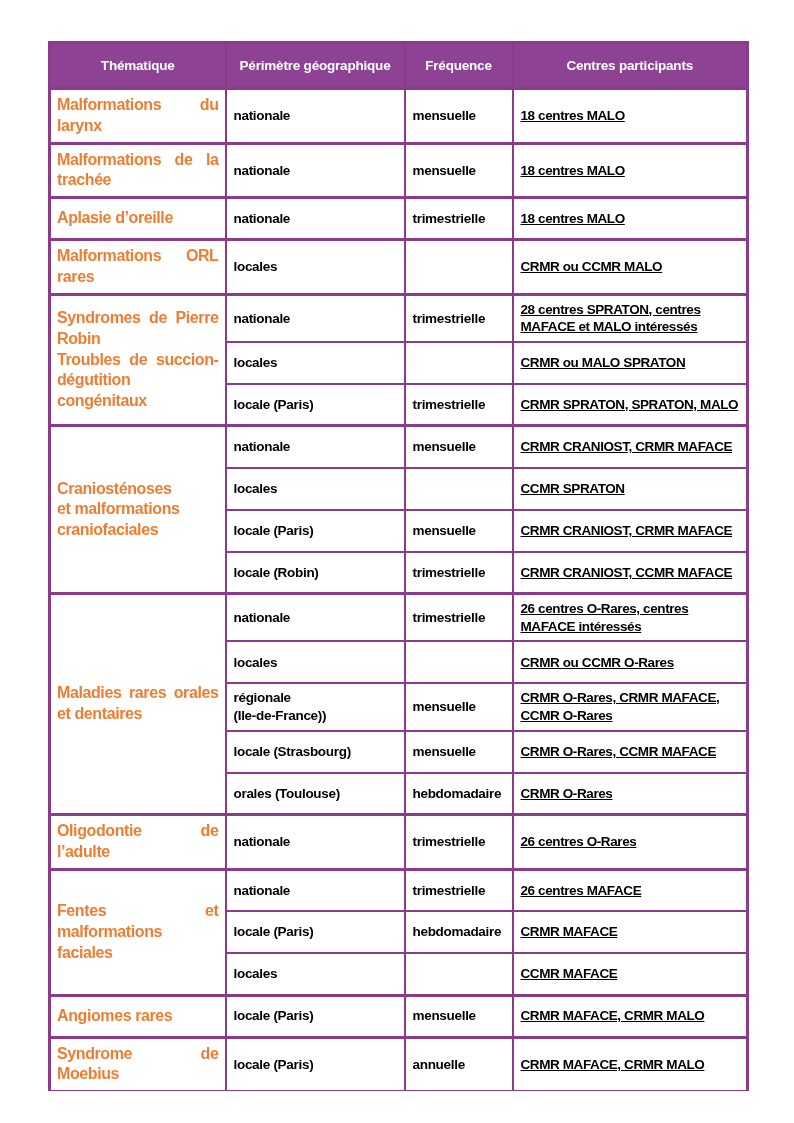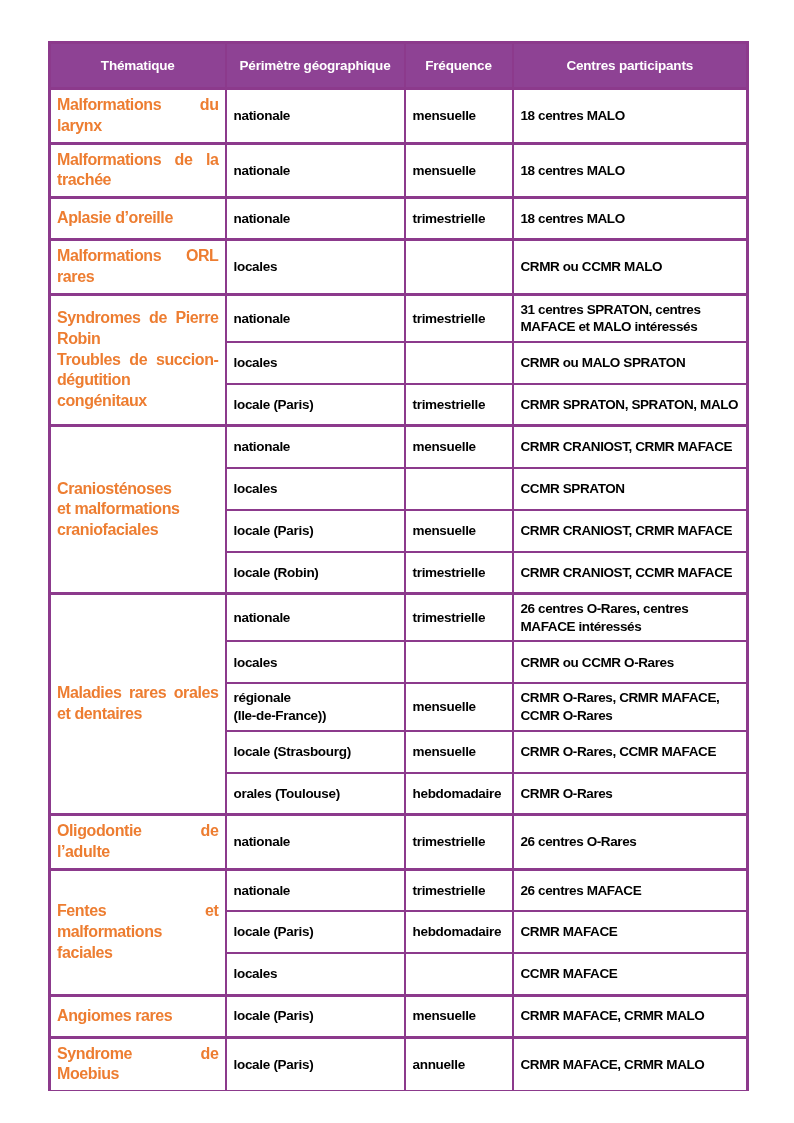--- a/index.html
+++ b/index.html
@@ -52,21 +52,21 @@
   .doc-table tr.hdr{height:46px;}
   .doc-table tr.section-start td{border-top:3px solid var(--border);}
   .doc-table td.theme{
     color:var(--theme-text);
     text-align:justify;
     white-space:pre-line;
     font-size:16px;
     letter-spacing:-0.4px;
     padding:5px 6px;
   }
-  .doc-table td.cent{letter-spacing:-0.4px;}
+  .doc-table td.cent{letter-spacing:-0.4px;text-decoration:underline;}
 </style>
 </head>
 <body>
 
 <div class="page">
   <table class="doc-table">
     <colgroup>
         <col class="c1">
         <col class="c2">
         <col class="c3">
@@ -108,21 +108,21 @@
         <td class="peri">locales</td>
         <td class="freq"></td>
         <td class="cent">CRMR ou CCMR MALO</td>
       </tr>
 
       <tr class="section-start">
         <td class="theme" rowspan="3">Syndromes de Pierre Robin
 Troubles de succion-dégutition congénitaux</td>
         <td class="peri">nationale</td>
         <td class="freq">trimestrielle</td>
-        <td class="cent">31 centres SPRATON, centres MAFACE et MALO intéressés</td>
+        <td class="cent">28 centres SPRATON, centres MAFACE et MALO intéressés</td>
       </tr>
       <tr>
         <td class="peri">locales</td>
         <td class="freq"></td>
         <td class="cent">CRMR ou MALO SPRATON</td>
       </tr>
       <tr>
         <td class="peri">locale (Paris)</td>
         <td class="freq">trimestrielle</td>
         <td class="cent">CRMR SPRATON, SPRATON, MALO</td>

